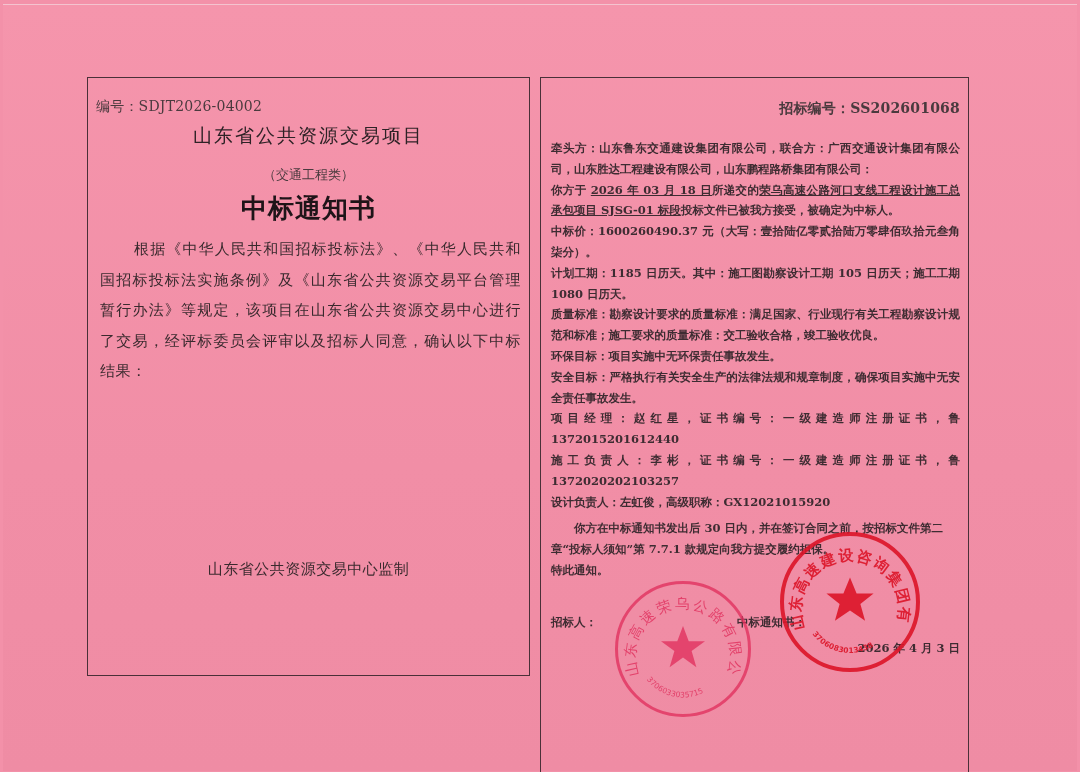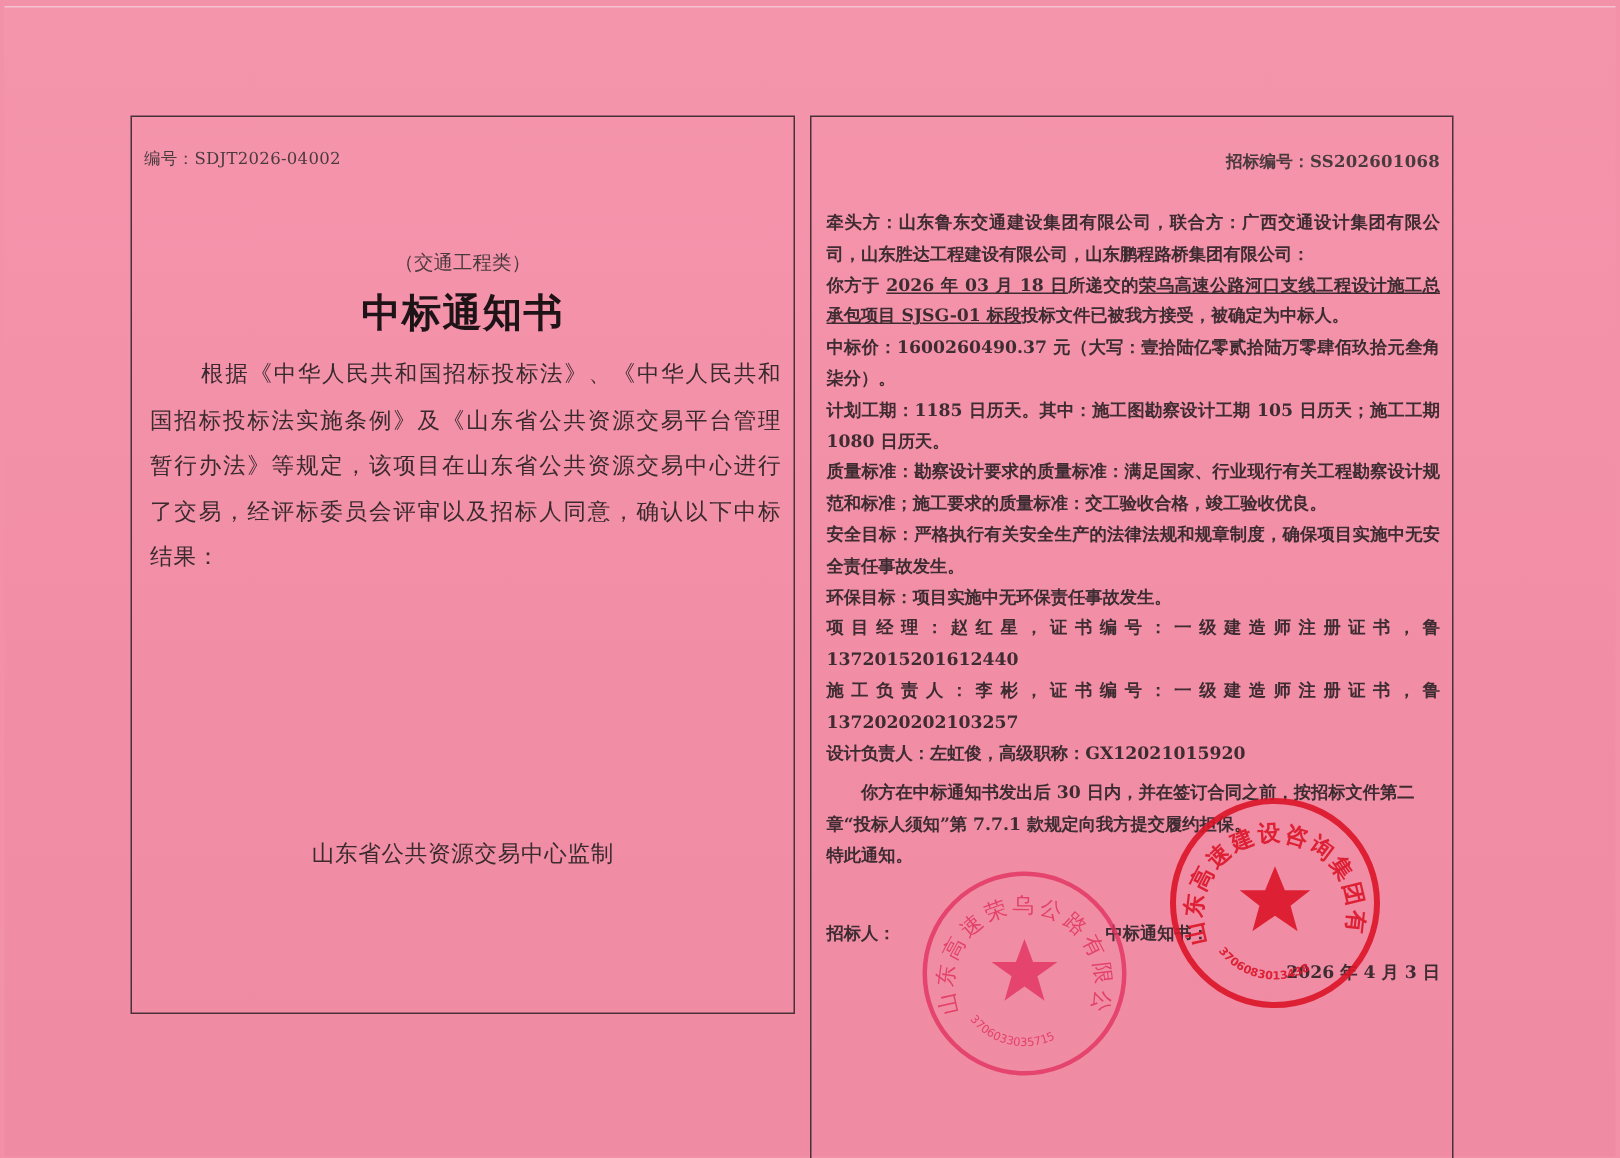--- a/index.html
+++ b/index.html
@@ -14,21 +14,21 @@
     position: absolute; left: 3px; top: 4px; width: 1074px; height: 766px;
     background: linear-gradient(180deg, #f595ac 0%, #f18ea6 60%, #ef8ca4 100%);
     border-top: 1px solid #f4c3cf;
   }
   .box {
     position: absolute; border: 1px solid #4a3038; box-sizing: border-box;
   }
   #left-box { left: 84px; top: 72px; width: 443px; height: 599px; }
   #right-box { left: 537px; top: 72px; width: 429px; height: 725px; font-weight: bold; }
 
-  .serial { position: absolute; font-size: 11px; color: #4a3a3e; letter-spacing: 0.2px; }
+  .serial { position: absolute; font-size: 14px; color: #4a3a3e; letter-spacing: 0.2px; }
   #left-serial { left: 8px; top: 20px; }
   #right-serial { right: 8px; top: 22px; }
 
   .l-title1 { position: absolute; left: 0; right: 0; top: 45px; text-align: center; font-size: 19px; letter-spacing: 2px; color: #2e2226; }
   .l-title2 { position: absolute; left: 0; right: 0; top: 88px; text-align: center; font-size: 13px; color: #4a3a3e; }
   .l-title3 { position: absolute; left: 0; right: 0; top: 113px; text-align: center; font-size: 26px; font-weight: bold; font-family: "DejaVu Sans", "Liberation Sans", sans-serif; color: #1e1418; letter-spacing: 1px; }
   .l-body { position: absolute; left: 12px; right: 8px; top: 156px; font-size: 15px; line-height: 30.5px; color: #3a2a2e; text-indent: 34px; text-align: justify; letter-spacing: 0.6px; }
   .l-footer { position: absolute; left: 0; right: 0; top: 482px; text-align: center; font-size: 15px; color: #3a2a2e; letter-spacing: 0.5px; }
 
   .r-body { position: absolute; left: 10px; right: 8px; top: 60px; font-size: 11.5px; line-height: 20.8px; color: #3e2c32; text-align: justify; }
@@ -47,37 +47,38 @@
   #stamp-right { left: 777px; top: 527px; width: 140px; height: 140px; border: 4px solid rgba(220, 20, 40, 0.9); }
   .stamp svg { position: absolute; left: 0; top: 0; width: 100%; height: 100%; overflow: visible; }
 </style>
 </head>
 <body>
 
 <div class="sheet">
 
   <div class="box" id="left-box">
     <div class="serial" id="left-serial">编号：SDJT2026-04002</div>
+    <div class="l-title1">山东省公共资源交易项目</div>
     <div class="l-title2">（交通工程类）</div>
     <div class="l-title3">中标通知书</div>
     <div class="l-body">根据《中华人民共和国招标投标法》、《中华人民共和国招标投标法实施条例》及《山东省公共资源交易平台管理暂行办法》等规定，该项目在山东省公共资源交易中心进行了交易，经评标委员会评审以及招标人同意，确认以下中标结果：</div>
     <div class="l-footer">山东省公共资源交易中心监制</div>
   </div>
 
   <div class="box" id="right-box">
     <div class="serial" id="right-serial">招标编号：SS202601068</div>
 
     <div class="r-body">
       <p>牵头方：山东鲁东交通建设集团有限公司，联合方：广西交通设计集团有限公司，山东胜达工程建设有限公司，山东鹏程路桥集团有限公司：</p>
       <p><span>你方于 </span><span class="u">2026 年 03 月 18 日</span><span>所递交的</span><span class="u">荣乌高速公路河口支线工程设计施工总承包项目 SJSG-01 标段</span><span>投标文件已被我方接受，被确定为中标人。</span></p>
       <p>中标价：1600260490.37 元（大写：壹拾陆亿零贰拾陆万零肆佰玖拾元叁角柒分）。</p>
       <p>计划工期：1185 日历天。其中：施工图勘察设计工期 105 日历天；施工工期 1080 日历天。</p>
       <p>质量标准：勘察设计要求的质量标准：满足国家、行业现行有关工程勘察设计规范和标准；施工要求的质量标准：交工验收合格，竣工验收优良。</p>
+      <p>环保目标：项目实施中无环保责任事故发生。</p>
       <p>安全目标：严格执行有关安全生产的法律法规和规章制度，确保项目实施中无安全责任事故发生。</p>
-      <p>环保目标：项目实施中无环保责任事故发生。</p>
       <p>项目经理：赵红星，证书编号：一级建造师注册证书，鲁 1372015201612440</p>
       <p>施工负责人：李彬，证书编号：一级建造师注册证书，鲁 1372020202103257</p>
       <p>设计负责人：左虹俊，高级职称：GX12021015920</p>
     </div>
 
     <div class="r-closing">
       <p class="indent">你方在中标通知书发出后 30 日内，并在签订合同之前，按招标文件第二章“投标人须知”第 7.7.1 款规定向我方提交履约担保。</p>
       <p>特此通知。</p>
     </div>
 

